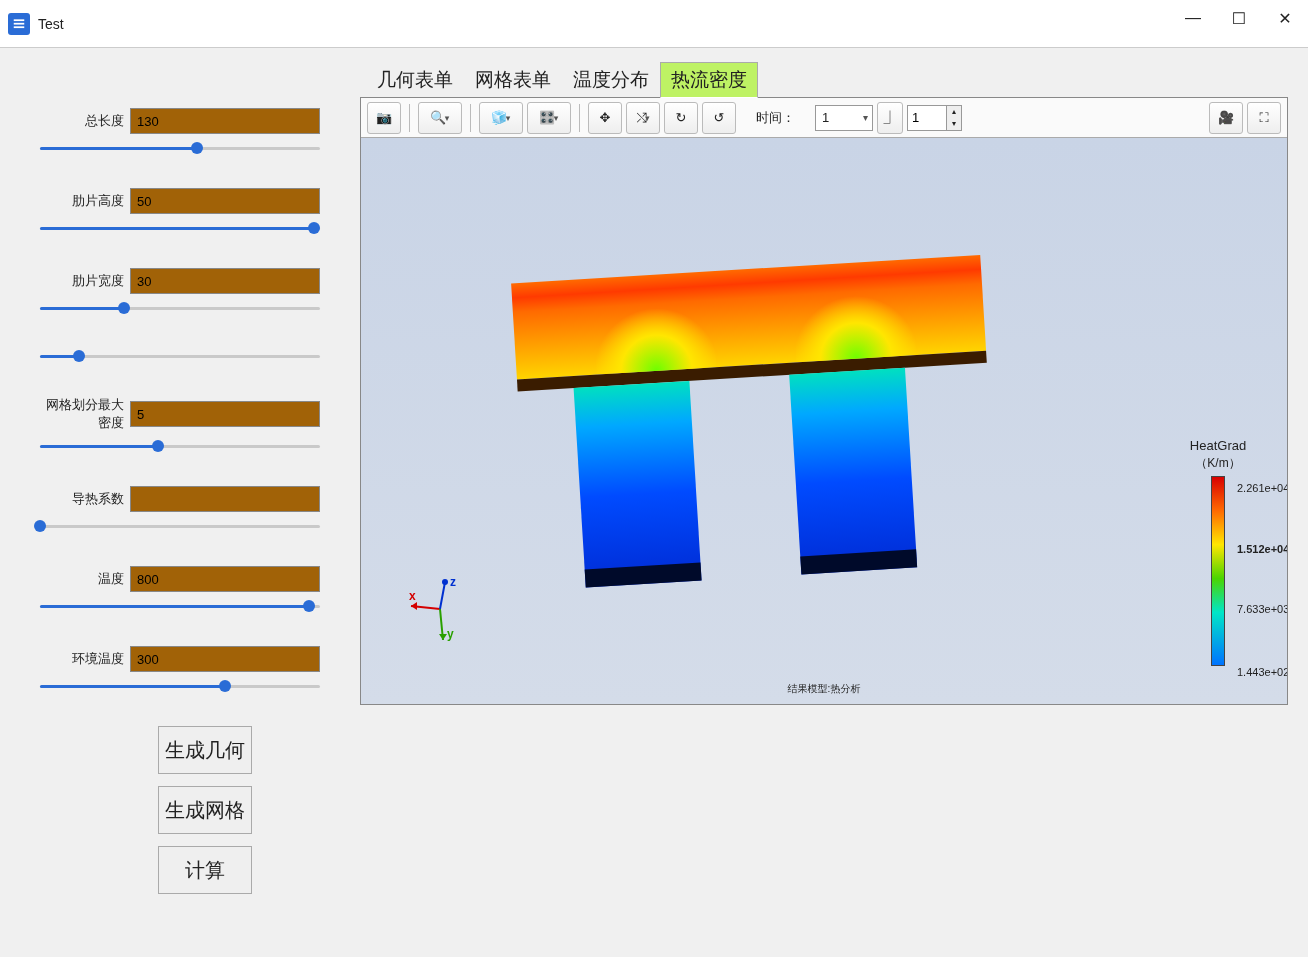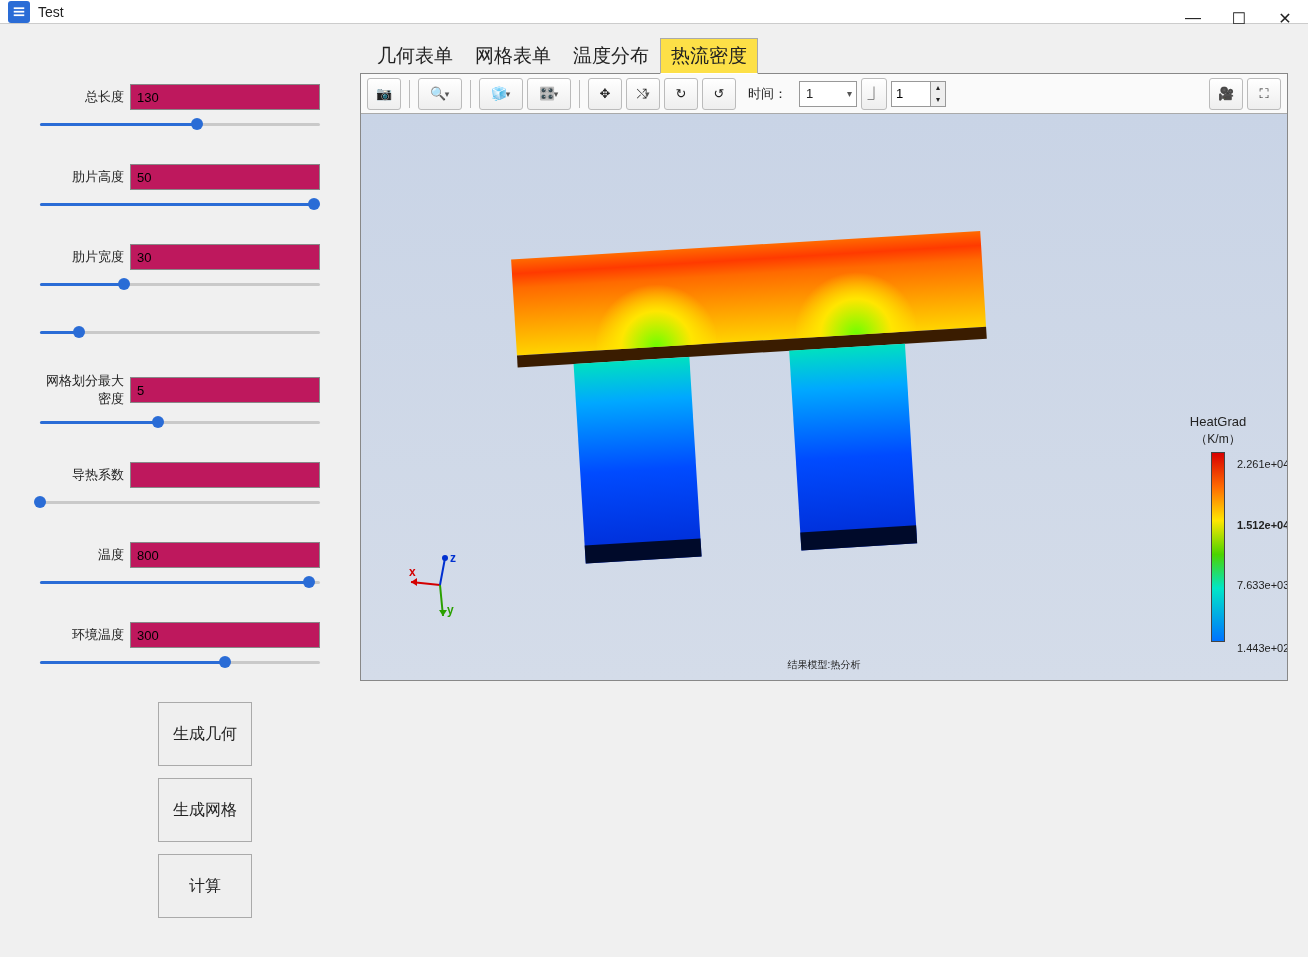--- a/index.html
+++ b/index.html
@@ -1,47 +1,47 @@
 <!DOCTYPE html>
 <html><head>
 <meta charset="utf-8">
 <style>
   * { box-sizing: border-box; margin: 0; padding: 0; }
   body { font-family: "Microsoft YaHei", "SimSun", sans-serif; font-size: 13px; background: #f0f0f0; color: #222; width:1308px; height:957px; overflow:hidden; }
   
-  .titlebar { height: 24px; background: #fff; display:flex; align-items:center; padding:0 8px; border-bottom:1px solid #ccc; position:relative; }
+  .titlebar { height: 48px; background: #fff; display:flex; align-items:center; padding:0 8px; border-bottom:1px solid #ccc; position:relative; }
   .titlebar .app-icon { width:22px;height:22px;background:#2a6cd6;border-radius:3px;display:flex;align-items:center;justify-content:center;margin-right:8px; }
   .titlebar .app-icon svg{width:14px;height:14px;}
   .titlebar .title { font-size:14px; }
   .titlebar .win-btns { position:absolute; right:0; top:0; height:36px; display:flex; }
   .titlebar .win-btn { width:46px; height:36px; display:flex;align-items:center;justify-content:center; font-size:16px; }
   
   .main { display:flex; height: calc(957px - 36px); }
   .sidebar { width:360px; padding:60px 40px 20px 40px; }
   .param { margin-bottom:32px; }
   .param-row { display:flex; align-items:center; margin-bottom:6px; }
   .param-label { width:108px; text-align:right; font-size:13px; padding-right:6px; }
-  .param-input { flex:0 0 140px; height:26px; border:1px solid #888; padding:2px 6px; font-size:13px; background:#be185d; }
+  .param-input { flex:0 0 140px; height:26px; border:1px solid #888; padding:2px 6px; font-size:13px; background:#a16207; }
   .slider-wrap { position:relative; height:16px; margin-left:0; }
   .slider-track { position:absolute; left:0; right:0; top:7px; height:3px; background:#c9c9c9; border-radius:2px; }
   .slider-fill  { position:absolute; left:0; top:7px; height:3px; background:#2a6cd6; border-radius:2px; }
   .slider-thumb { position:absolute; top:2px; width:12px;height:12px;border-radius:50%;background:#2a6cd6; transform:translateX(-50%); }
   .btn-col { display:flex; flex-direction:column; align-items:center; gap:12px; margin-top:10px; margin-left:50px;}
-  .big-btn { width:94px; height:64px; background:#efefef; border:1px solid #aaa; font-size:16px; font-family:"SimSun"; display:flex;align-items:center;justify-content:center; cursor:pointer;}
+  .big-btn { width:94px; height:48px; background:#efefef; border:1px solid #aaa; font-size:20px; font-family:"SimSun"; display:flex;align-items:center;justify-content:center; cursor:pointer;}
   
   .viewer { flex:1; padding:14px 20px 0 0; }
   .tabs { display:flex; margin-left:6px; }
   .tab { padding:4px 10px; font-size:19px; border:1px solid transparent; cursor:pointer;}
-  .tab.active { background:#fde047; border:1px solid #aaa; border-bottom:1px solid #fff; position:relative; z-index:2; }
+  .tab.active { background:#bef264; border:1px solid #aaa; border-bottom:1px solid #fff; position:relative; z-index:2; }
   .canvas-frame { border:1px solid #888; background:#fff; height:608px; position:relative; margin-top:-1px; }
   .toolbar { height:40px; display:flex; align-items:center; padding:0 6px; gap:4px; border-bottom:1px solid #aaa; background:#fafafa;}
   .tb-btn { width:34px; height:32px; border:1px solid #bbb; border-radius:3px; background:linear-gradient(#fff,#eee); display:flex;align-items:center;justify-content:center; cursor:pointer; }
   .tb-btn.wide{width:44px;}
   .tb-sep { width:1px; height:28px; background:#bbb; margin:0 4px; }
-  .tb-label{font-size:13px;margin:0 8px;}
+  .tb-label{font-size:13px;margin:0 16px;}
   .tb-select{height:26px;border:1px solid #999;background:#fff;padding:0 18px 0 6px;font-size:13px;position:relative;min-width:58px;display:flex;align-items:center;}
   .tb-select::after{content:"▾";position:absolute;right:4px;font-size:10px;color:#555;}
   .tb-spin{display:flex;align-items:center;}
   .tb-spin input{width:40px;height:26px;border:1px solid #999;padding:0 4px;font-size:13px;}
   .tb-spin .sp{display:flex;flex-direction:column;border:1px solid #999;border-left:none;}
   .tb-spin .sp div{width:14px;height:12px;font-size:8px;display:flex;align-items:center;justify-content:center;background:#eee;cursor:pointer;}
   .viewport { position:absolute; top:40px; left:0; right:0; bottom:0; background:linear-gradient(#c9d4e6,#d4dce9); overflow:hidden;}
   .result-label{position:absolute;bottom:8px;left:50%;transform:translateX(-50%);font-size:10px;}
   
   .triad{position:absolute;left:44px;bottom:60px;width:70px;height:70px;}

